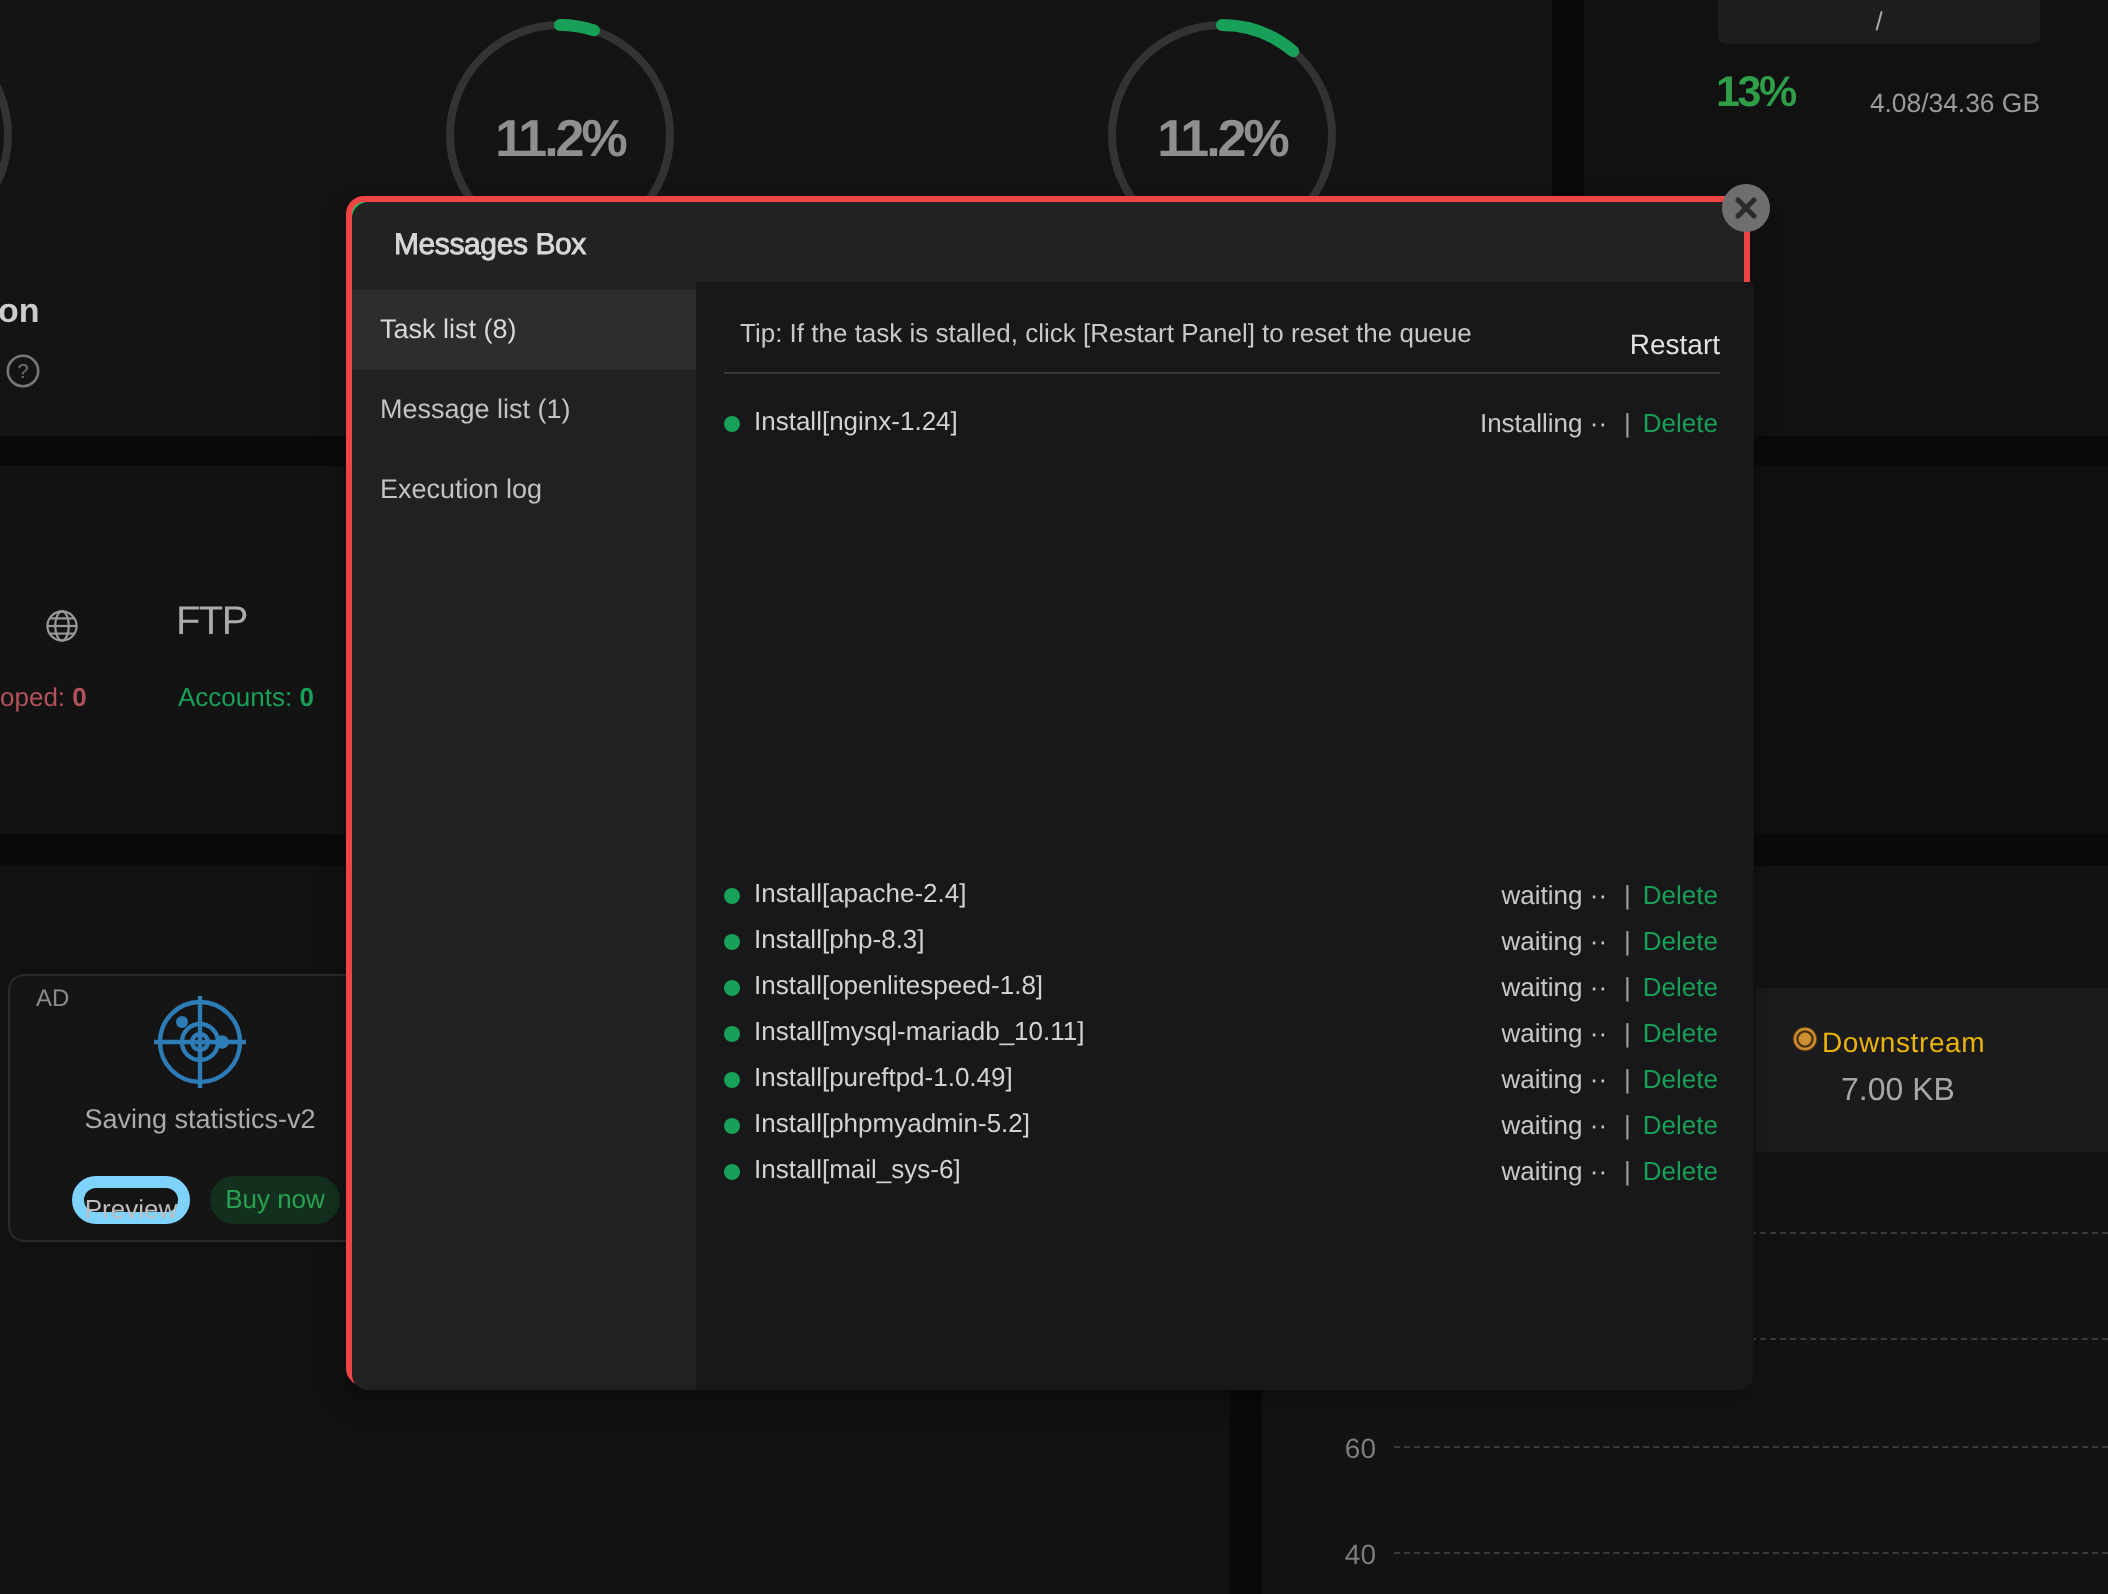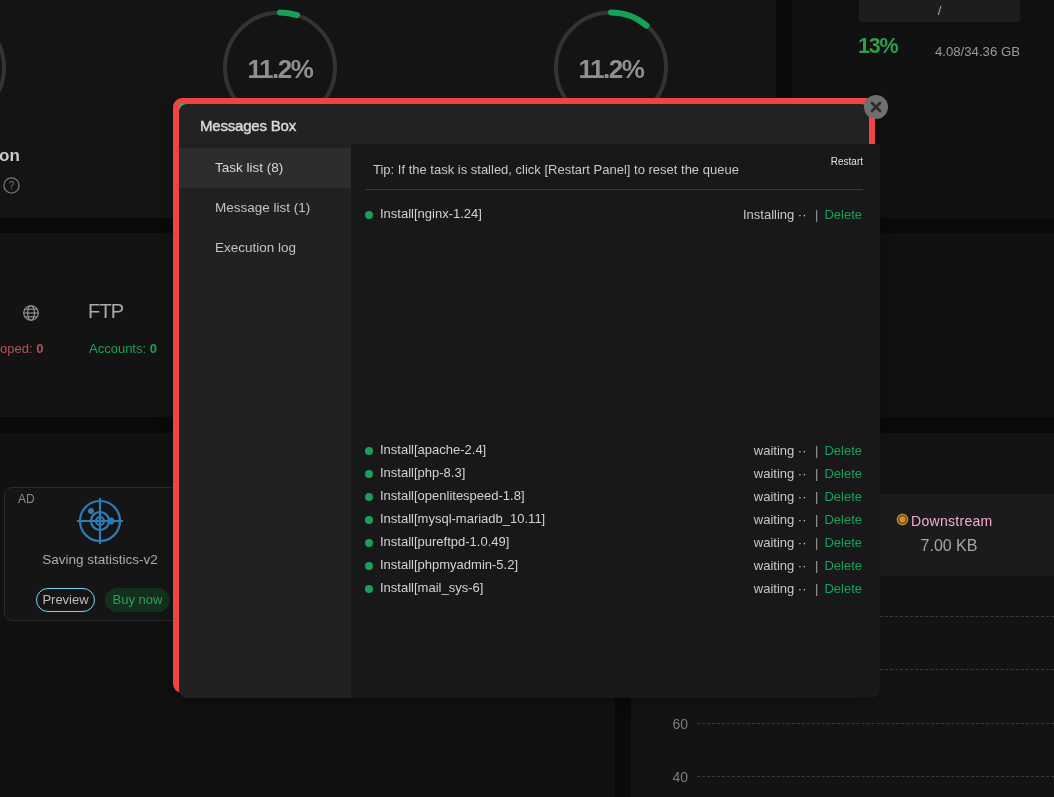--- a/index.html
+++ b/index.html
@@ -23,42 +23,42 @@
   .gbtext { left:929px; top:44px; width:91px; color:#9a9a9a; font-size:13.2px; text-align:right; }
 
   .ftp-title { left:88px; top:300px; color:#ababab; font-size:20px; letter-spacing:-0.8px; }
   .red-stat { left:0px; top:341px; color:#b5525c; font-size:13px; }
   .green-stat { left:89px; top:341px; color:#18a058; font-size:13px; }
 
   
   .ad-card { left:4px; top:487px; width:189px; height:134px; background:#151516; border:1px solid #2b2b2c; border-radius:8px; }
   .ad-label { left:13px; top:4px; color:#8b8b8b; font-size:12px; }
   .ad-title { left:0; top:64px; width:190px; text-align:center; color:#ababab; font-size:13.5px; }
-  .btn-preview { left:31px; top:100px; width:59px; height:24px; border:1px solid #7dd3fc; border-radius:12px; color:#bdbdbd; font-size:13px; text-align:center; line-height:22px; }
+  .btn-preview { left:31px; top:100px; width:59px; height:24px; border:6px solid #7dd3fc; border-radius:12px; color:#bdbdbd; font-size:13px; text-align:center; line-height:22px; }
   .btn-buy { left:100px; top:100px; width:65px; height:24px; background:#13301e; border-radius:12px; color:#2aa150; font-size:13px; text-align:center; line-height:24px; }
 
   
   .legend-panel { left:878px; top:494px; width:176px; height:82px; background:#1b1b1d; }
-  .legend-row { position:absolute; left:33px; top:19px; color:#f9a8d4; font-size:14px; letter-spacing:0.3px; }
+  .legend-row { position:absolute; left:33px; top:19px; color:#eab308; font-size:14px; letter-spacing:0.3px; }
   .legend-val { position:absolute; left:0px; top:43px; width:142px; text-align:center; color:#a6a6a6; font-size:16px; font-weight:500; }
   .gline { position:absolute; height:0; border-top:1px dashed #3a3a3a; }
   .glabel { position:absolute; width:30px; text-align:right; color:#7d7d7d; font-size:14px; }
 
   
-  .modal { left:173px; top:98px; width:702px; height:595px; background:#22c55e; border:6px solid #ef4444; border-radius:9px; box-shadow:0 6px 14px rgba(0,0,0,.35); }
+  .modal { left:173px; top:98px; width:702px; height:595px; background:#22c55e; border:3px solid #ef4444; border-radius:9px; box-shadow:0 6px 14px rgba(0,0,0,.35); }
   .m-header { position:absolute; left:0; top:0; width:100%; height:40px; background:#222225; border-radius:8px 8px 0 0; }
   .m-title { position:absolute; left:21px; top:12.5px; color:#d8d8d8; font-size:15px; font-weight:400; -webkit-text-stroke:0.45px #d8d8d8; letter-spacing:-0.2px; }
   .m-close { position:absolute; left:685px; top:-9px; width:24px; height:24px; background:#6f6f6f; border-radius:50%; }
   .m-side { position:absolute; left:0; top:40px; width:172px; height:554px; background:#212124; border-radius:0 0 0 8px; }
-  .m-tab { position:absolute; left:0; width:172px; height:40px; line-height:40px; padding-left:36px; color:#c2c2c2; font-size:13.5px; }
+  .m-tab { position:absolute; left:0; width:172px; height:40px; line-height:40px; padding-left:14px; color:#c2c2c2; font-size:13.5px; }
   .m-tab.active { background:#2d2d30; color:#d8d8d8; }
   .m-content { position:absolute; left:172px; top:40px; width:529px; height:554px; background:#18181a; border-radius:0 0 8px 0; }
 
   .tip-row { position:absolute; left:22px; top:18px; color:#c8c8c8; font-size:13px; }
-  .restart { position:absolute; right:17px; top:12px; color:#e0e0e0; font-size:10px; }
+  .restart { position:absolute; right:17px; top:23px; color:#e0e0e0; font-size:14px; }
   .tip-divider { position:absolute; left:14px; top:45px; width:498px; border-top:1px solid #39393c; }
 
   .task-row { position:absolute; left:14px; width:497px; height:17px; }
   .task-row .dot { position:absolute; left:0px; top:4.5px; width:8px; height:8px; border-radius:50%; background:#18a058; }
   .task-row .tname { position:absolute; left:15px; top:0; color:#d2d2d2; font-size:13px; }
   .task-row .tright { position:absolute; right:0; top:0.5px; font-size:13px; color:#c8c8c8; }
   .task-row .sep { color:#9aa09a; padding:0 6px 0 8.5px; }
   .task-row .del { color:#18a058; }
 
   .console { position:absolute; left:15px; top:89px; width:497px; height:197px; background:#3f3f49; border:1px solid #a9a9b1; border-radius:6px; overflow:hidden; }

